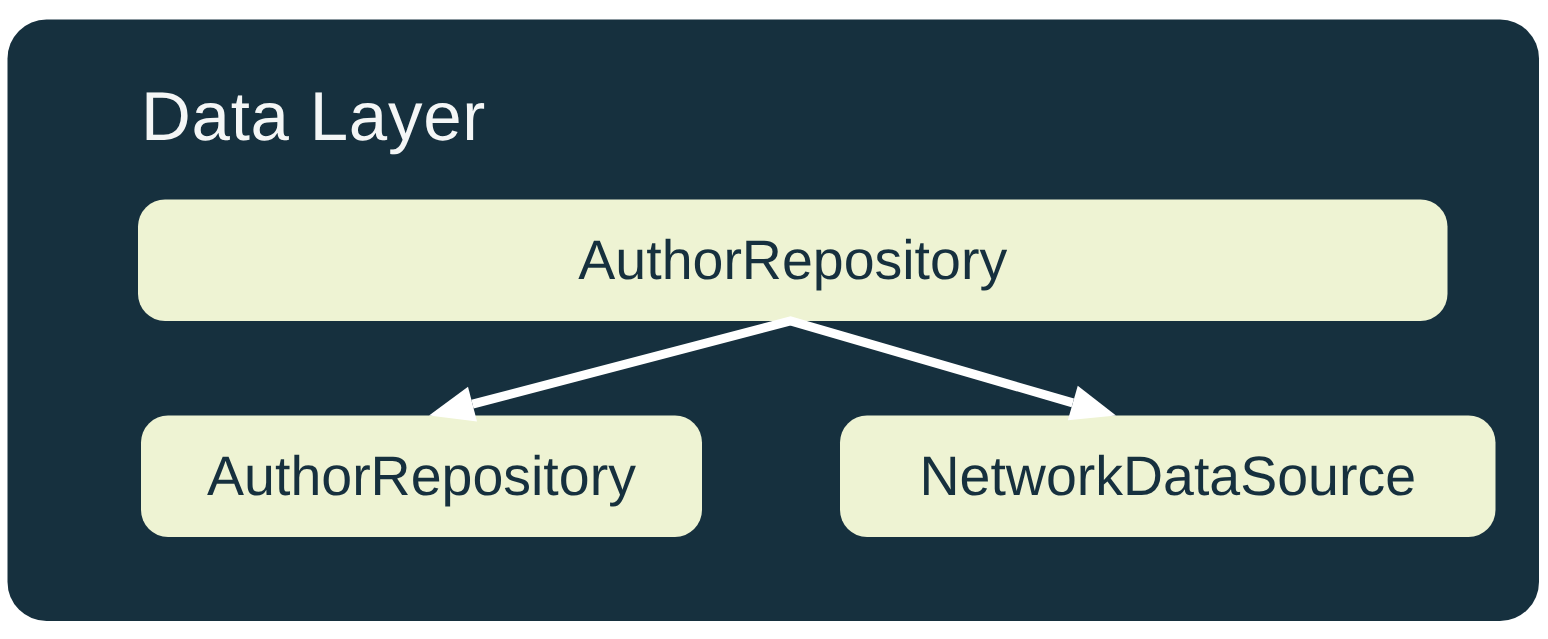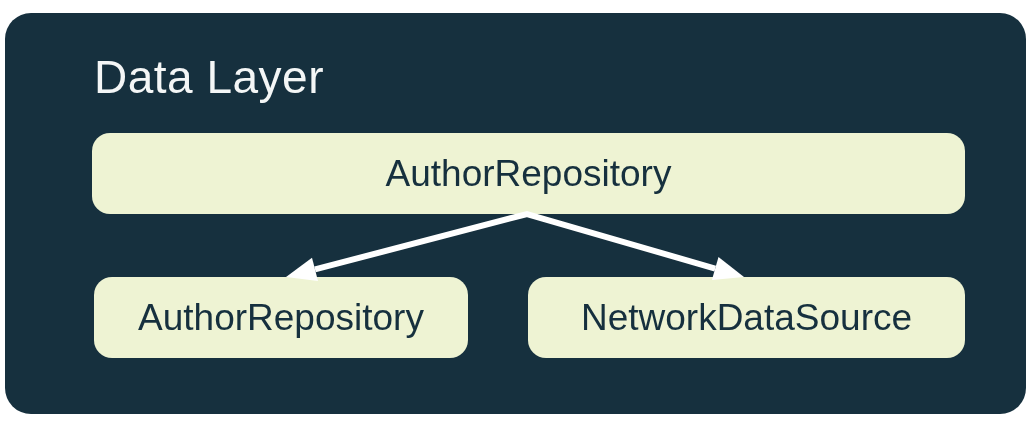--- a/index.html
+++ b/index.html
@@ -44,21 +44,21 @@
     display: flex;
     align-items: center;
     justify-content: center;
     color: var(--node-text);
     font-size: 37px;
     font-weight: 400;
     white-space: nowrap;
   }
   .node-repository { left: 92px;  top: 133px; width: 873px; height: 81px; }
   .node-local      { left: 94px;  top: 277px; width: 374px; height: 81px; }
-  .node-network    { left: 528px; top: 277px; width: 437px; height: 81px; }
+  .node-network    { left: 560px; top: 277px; width: 437px; height: 81px; }
   .edges-overlay {
     position: absolute;
     left: 0; top: 0;
     width: 1032px; height: 426px;
     pointer-events: none;
   }
 </style>
 </head>
 <body>
 

